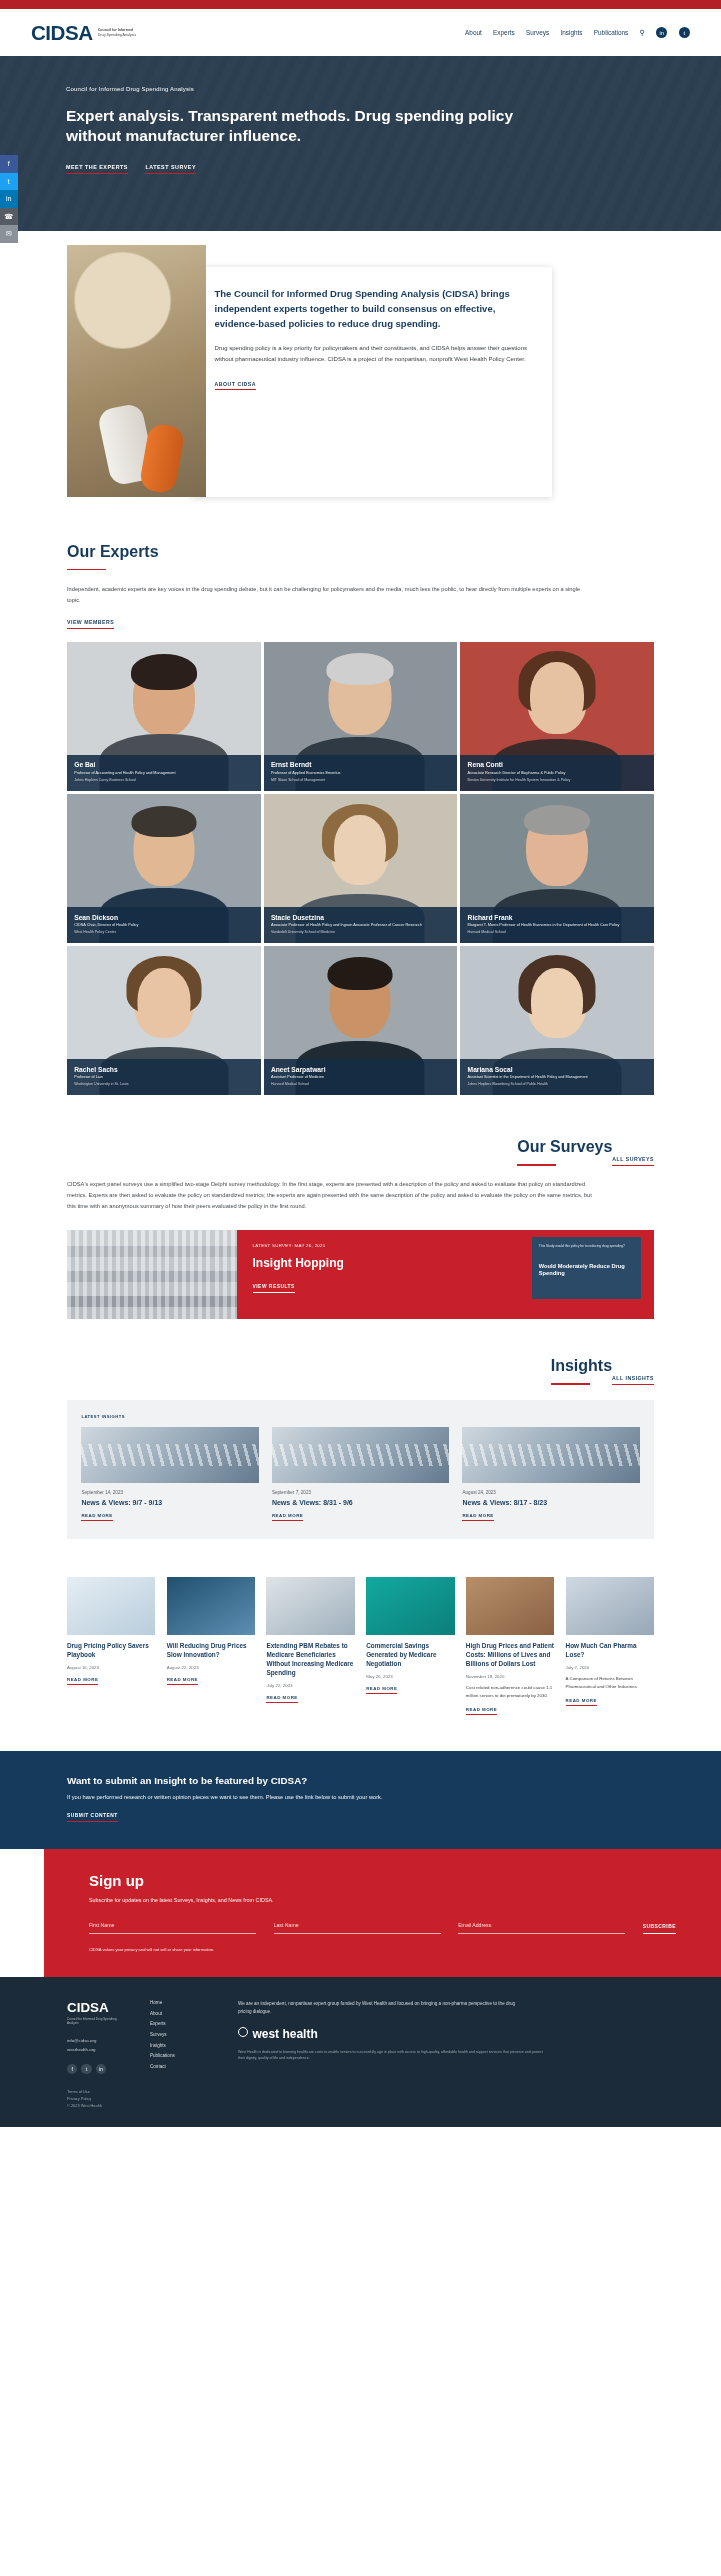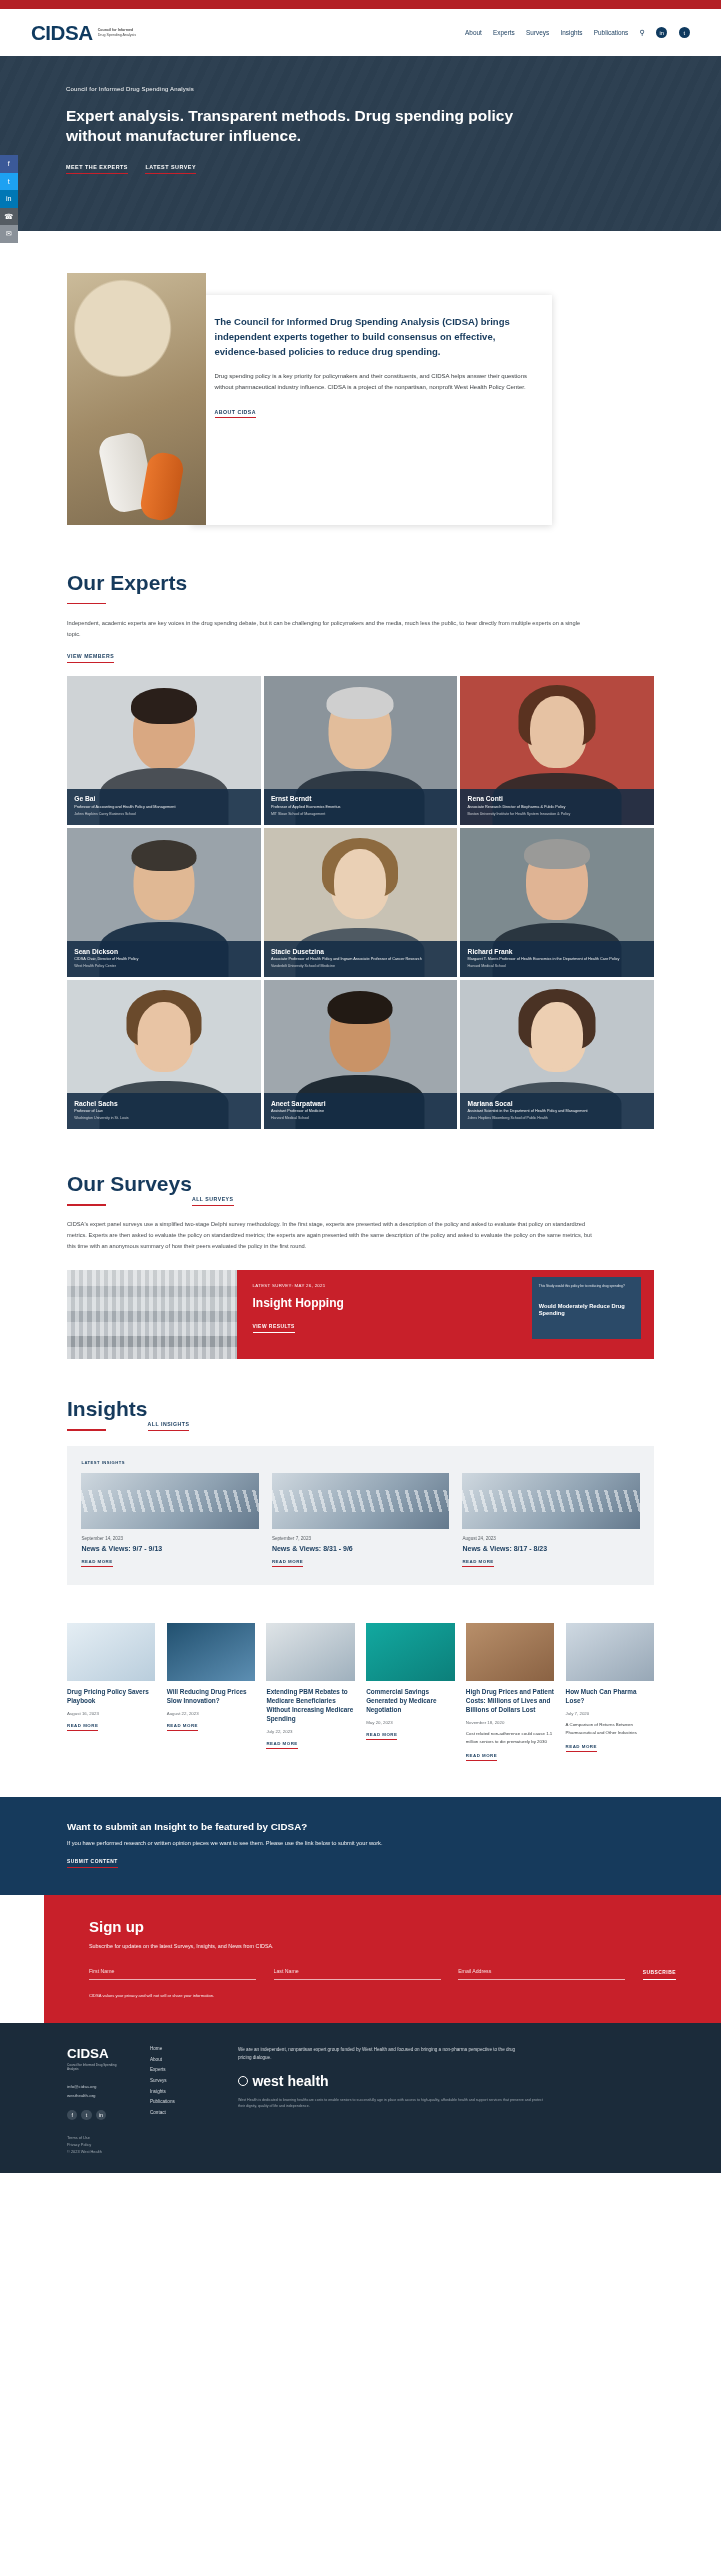--- a/index.html
+++ b/index.html
@@ -29,39 +29,39 @@
   .sr-ml { background: #8a9199; }
 
   
   .hero { position: relative; height: 175px; background: linear-gradient(rgba(32,52,71,.82), rgba(32,52,71,.82)), repeating-linear-gradient(115deg, #5f6b74 0 7.2px, #6e7a84 7.2px 15.5px); color: #fff; padding: 30px 0 0 66px; overflow: hidden; }
   .hero .kicker { font-size: 6px; letter-spacing: 0.2px; margin-bottom: 13.4px; }
   .hero h1 { font-size: 15.5px; line-height: 1.32; font-weight: bold; max-width: 453px; }
   .hero-links { margin-top: 17.5px; display: flex; gap: 17.5px; }
   .hero-links a { color: #fff; font-size: 5.4px; letter-spacing: 0.5px; text-decoration: none; font-weight: bold; border-bottom: 1px solid #c8202a; padding-bottom: 2.6px; }
 
   
-  .intro-sec { position: relative; padding: 42px 0 31px 0; }
+  .intro-sec { position: relative; padding: 14px 0 31px 0; }
   .intro-wrap { position: relative; width: 587px; margin: 0 auto; display: flex; }
   .intro-img { width: 139px; height: 252px; flex: none; background:
       radial-gradient(circle at 40% 22%, #e6d9bf 0 22%, rgba(0,0,0,0) 23%),
       radial-gradient(circle at 46% 26%, #4a3a2a 0 6%, rgba(0,0,0,0) 7%),
       linear-gradient(160deg, #cbbb9a, #a08a66 55%, #7d6b4f);
       position: relative; }
   .pill { position: absolute; border-radius: 15.5px; }
   .pill1 { width: 45px; height: 77px; background: linear-gradient(90deg,#f2f0ec,#d7d3cb); left: 37px; bottom: 14.4px; transform: rotate(-12deg); }
   .pill2 { width: 36px; height: 67px; background: linear-gradient(90deg,#e9762c,#c95a18); left: 77px; bottom: 5.2px; transform: rotate(10deg); }
   .intro-card { background: #fff; box-shadow: 0 1px 7.2px rgba(0,0,0,.16); margin: 21.6px 0 0 -15.5px; padding: 20.6px 24px 24px 24px; width: 361px; }
   .intro-card h2 { font-size: 9.5px; color: #163a5c; line-height: 1.55; font-weight: bold; margin-bottom: 11.3px; }
   .intro-card p { font-size: 6px; color: #3c4043; line-height: 1.85; margin-bottom: 13.4px; }
   .btn-link { font-size: 5.2px; letter-spacing: 0.5px; font-weight: bold; color: #163a5c; text-decoration: none; border-bottom: 1px solid #c8202a; padding-bottom: 2.6px; }
 
   
   .sec { width: 587px; margin: 0 auto; }
-  .sec-head { display: flex; align-items: flex-end; justify-content: flex-start; }
-  h2.sec-title { font-size: 21px; color: #163a5c; font-weight: bold; }
+  .sec-head { display: flex; align-items: flex-end; justify-content: flex-end; }
+  h2.sec-title { font-size: 16px; color: #163a5c; font-weight: bold; }
   .rule { width: 39px; height: 1.5px; background: #c8202a; margin-top: 8.2px; }
   .sec-desc { font-size: 5.7px; color: #45494d; line-height: 1.95; margin-top: 13.4px; max-width: 526px; }
 
   
   .experts { padding: 14.4px 0 5.2px 0; }
   .grid3 { display: grid; grid-template-columns: repeat(3, 1fr); gap: 3.1px; margin-top: 15.5px; }
   .expert { position: relative; height: 149px; overflow: hidden; }
   .expert .cap { position: absolute; left: 0; right: 0; bottom: 0; background: rgba(20,44,70,.88); color: #fff; padding: 6.2px 7.2px 7.2px 7.2px; }
   .expert .cap .nm { font-size: 6.7px; font-weight: bold; margin-bottom: 2.6px; }
   .expert .cap .ti { font-size: 3.8px; line-height: 1.5; opacity: .92; }
@@ -123,21 +123,21 @@
   .f-grid { display: flex; gap: 26px; }
   .f-logo .lm { font-size: 13.4px; font-weight: bold; color: #fff; }
   .f-logo .ls { font-size: 3.1px; line-height: 1.4; color: #aeb6bd; max-width: 57px; margin-top: 2.1px; }
   .f-contact { font-size: 4.4px; line-height: 2; margin-top: 11.3px; color: #c3cad1; }
   .f-social { display: flex; gap: 4.1px; margin-top: 9.3px; }
   .f-social span { width: 10.3px; height: 10.3px; border-radius: 50%; background: #3c4b59; color: #fff; font-size: 5.2px; display: flex; align-items: center; justify-content: center; }
   .f-nav { width: 62px; }
   .f-nav a { display: block; font-size: 4.6px; color: #d6dbe0; text-decoration: none; margin-bottom: 5.7px; }
   .f-right { flex: 1; }
   .f-right p { font-size: 4.6px; line-height: 1.7; color: #d6dbe0; max-width: 289px; }
-  .wh-logo { display: flex; align-items: center; gap: 4.1px; margin-top: 11.3px; color: #fff; font-size: 14px; font-weight: bold; }
+  .wh-logo { display: flex; gap: 4.1px; margin-top: 11.3px; color: #fff; font-size: 12px; font-weight: bold; }
   .wh-dot { width: 10.3px; height: 10.3px; border-radius: 50%; border: 1px solid #fff; }
   .f-fine { font-size: 3.6px; color: #9aa4ad; line-height: 1.7; margin-top: 8.2px; max-width: 309px; }
   .f-legal { font-size: 3.9px; color: #9aa4ad; line-height: 1.9; margin-top: 13.4px; }
 </style>
 </head>
 <body>
 
 <div class="topbar"></div>
 
 <div class="header">

